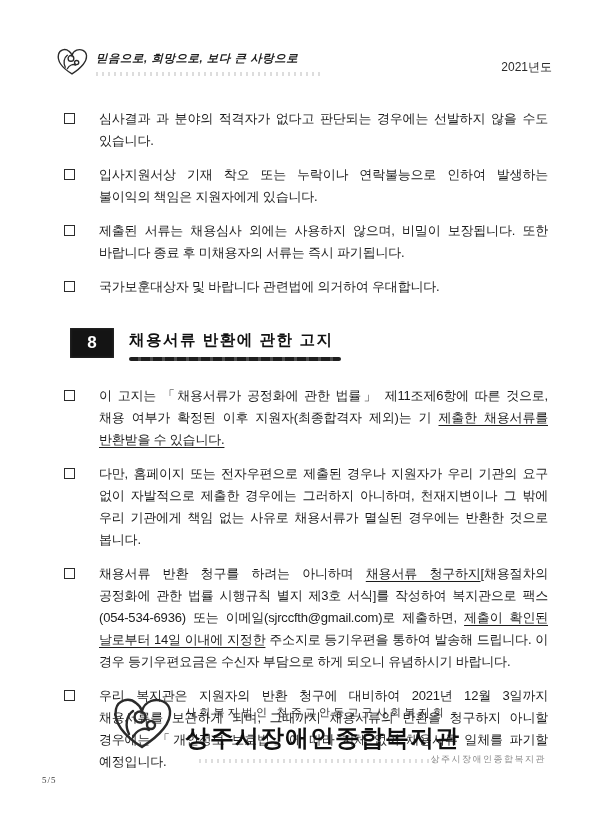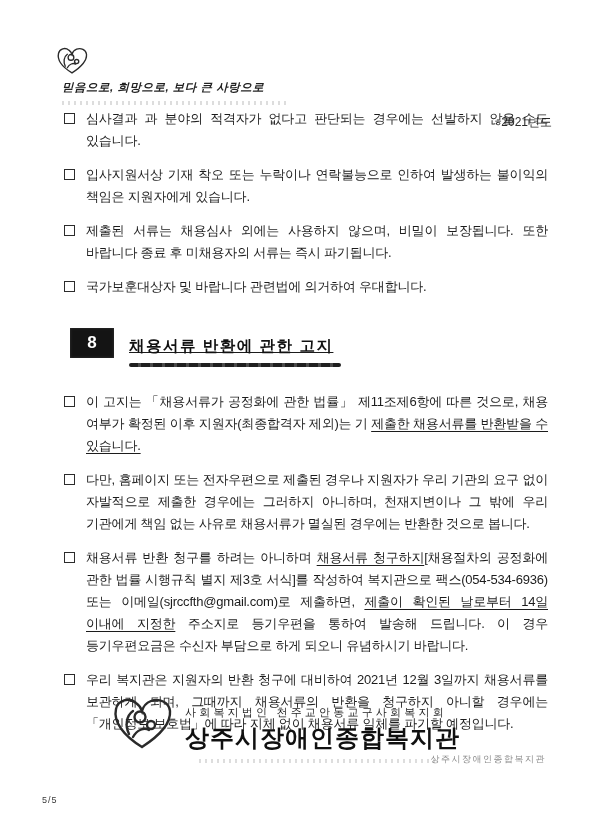--- a/index.html
+++ b/index.html
@@ -8,21 +8,21 @@
     position:relative;
     width:610px; height:823px;
     margin:0 auto;
     background:#ffffff;
     color:#1c1c1c;
     font-family:"Liberation Sans","DejaVu Sans",sans-serif;
     overflow:hidden;
   }
 
   
-  .header { position:absolute; top:46px; left:55px; right:58px; display:flex; align-items:flex-start;flex-direction:column; }
+  .header { position:absolute; top:46px; left:55px; right:58px; display:flex; align-items:flex-end; }
   .header-logo { position:relative; width:34px; height:29px; flex:none; }
   .header-logo svg { width:34px; height:29px; }
   .slogan-wrap { position:relative; margin-left:7px; margin-top:5px; }
   .slogan { font-style:italic; font-weight:bold; font-size:11.5px; letter-spacing:0.5px; color:#222; }
   .faint-line {
     height:4px;
     background:repeating-linear-gradient(90deg,#c2c2c2 0 2px, transparent 2px 6px);
     opacity:.55; filter:blur(.4px);
   }
   .slogan-wrap .faint-line { margin-top:6px; width:225px; }
@@ -31,55 +31,55 @@
   
   .content { position:absolute; top:108px; left:64px; width:484px; }
   .notice { display:flex; margin-bottom:12px; }
   .checkbox {
     width:11px; height:11px;
     border:1.6px solid #2c2c2c;
     margin-top:5px; flex:none;
     background:#fff;
   }
   .notice-text {
-    margin-left:11px; flex:1;
+    margin-left:24px; flex:1;
     font-size:13px; line-height:22px;
     text-align:justify;
     letter-spacing:-0.2px;
     word-break:keep-all;
   }
   .notice-text .u { text-decoration:underline; text-underline-offset:3px; }
 
   .section-head { display:flex; align-items:flex-start; margin:30px 0 24px 6px; }
   .sec-num {
     width:44px; height:30px;
     background:#141414; color:#fff;
     font-weight:bold; font-size:17px;
     display:flex; align-items:center; justify-content:center;
     box-shadow:inset 0 0 3px #3a3a3a;
   }
-  .sec-title-wrap { margin-left:15px; margin-top:8px;text-decoration:underline; }
+  .sec-title-wrap { margin-left:15px; margin-top:2px; }
   .sec-title { font-size:15.5px; font-weight:bold; letter-spacing:1.5px; color:#111; }
   .sec-underline {
     height:3.5px; width:212px; margin-top:6px;
     background:repeating-linear-gradient(90deg,#1f1f1f 0 9px,#4a4a4a 9px 12px);
     border-radius:2px;
   }
 
   
   .footer-block { position:absolute; top:694px; left:110px; display:flex; align-items:flex-start; }
   .footer-logo { width:64px; height:58px; flex:none; }
   .footer-logo svg { width:64px; height:58px; }
   .footer-text { margin-left:11px; margin-top:11px; }
   .org-small { font-size:11px; letter-spacing:3.2px; color:#1f1f1f; white-space:nowrap; }
   .org-large { font-size:24px; font-weight:bold; letter-spacing:1px; margin-top:2px; color:#101010; white-space:nowrap; }
   .footer-text .faint-line { margin-top:5px; margin-left:14px; width:240px; }
 
   .right-small { position:absolute; top:753px; right:64px; font-size:9px; color:#8a8a8a; letter-spacing:1.5px; }
-  .page-num { position:absolute; top:795px; left:42px; font-size:9px; color:#3a3a3a; letter-spacing:1px; }
+  .page-num { position:absolute; top:775px; left:42px; font-size:9px; color:#3a3a3a; letter-spacing:1px;font-family:Liberation Serif, serif; }
 </style>
 </head>
 <body>
 
 <div class="page">
 
   <div class="header">
     <div class="header-logo">
       <svg viewBox="0 0 64 56" fill="none" stroke="#2a2a2a" stroke-width="2.6" stroke-linecap="round">
         <path d="M32 52 C14 41 3 27 6 14 C8 5 19 2 26 8 C29 10 31 13 32 16 C33 12 36 8 41 6 C49 3 59 7 60 16 C61 28 49 41 32 52 Z"></path>

